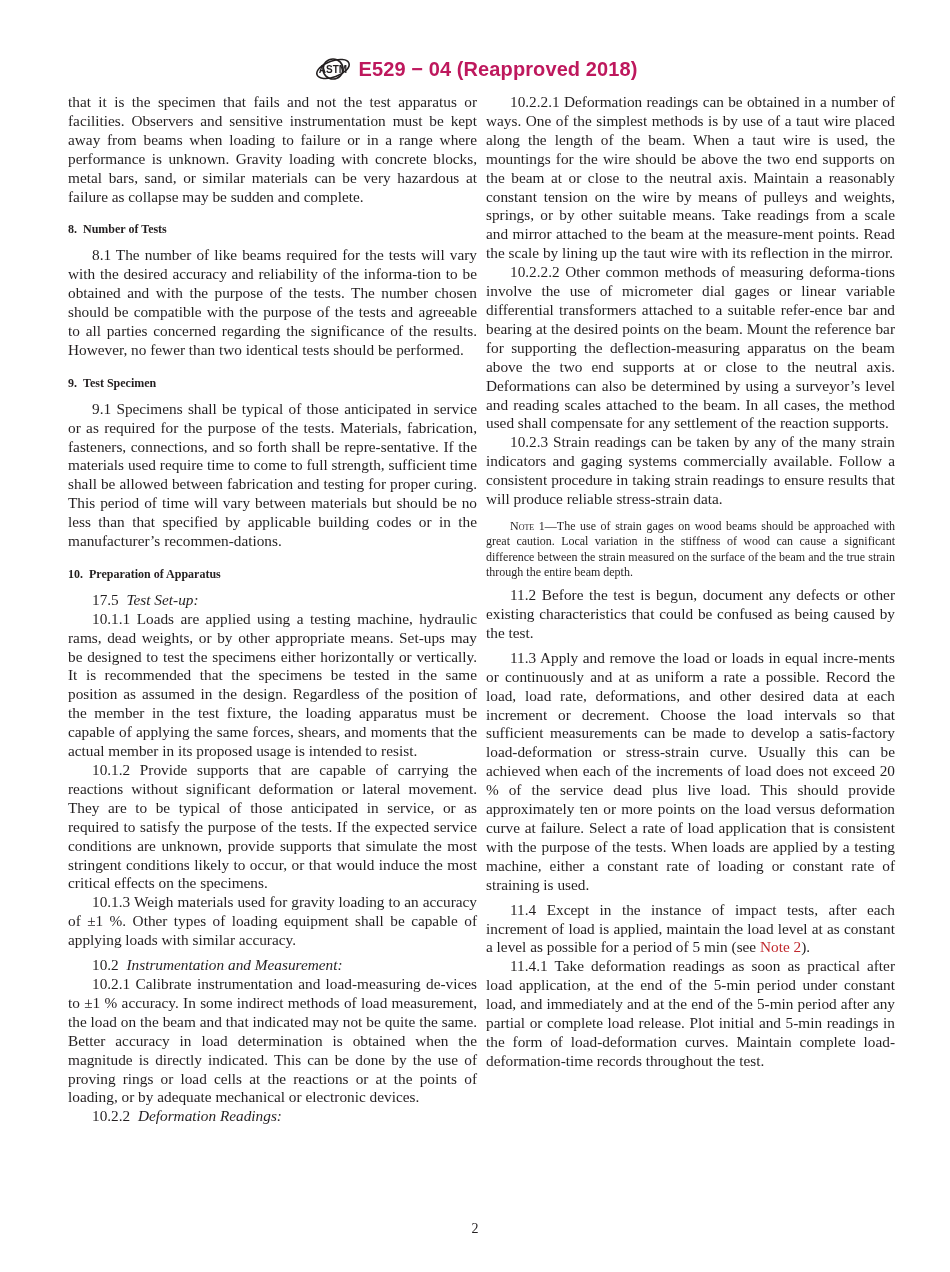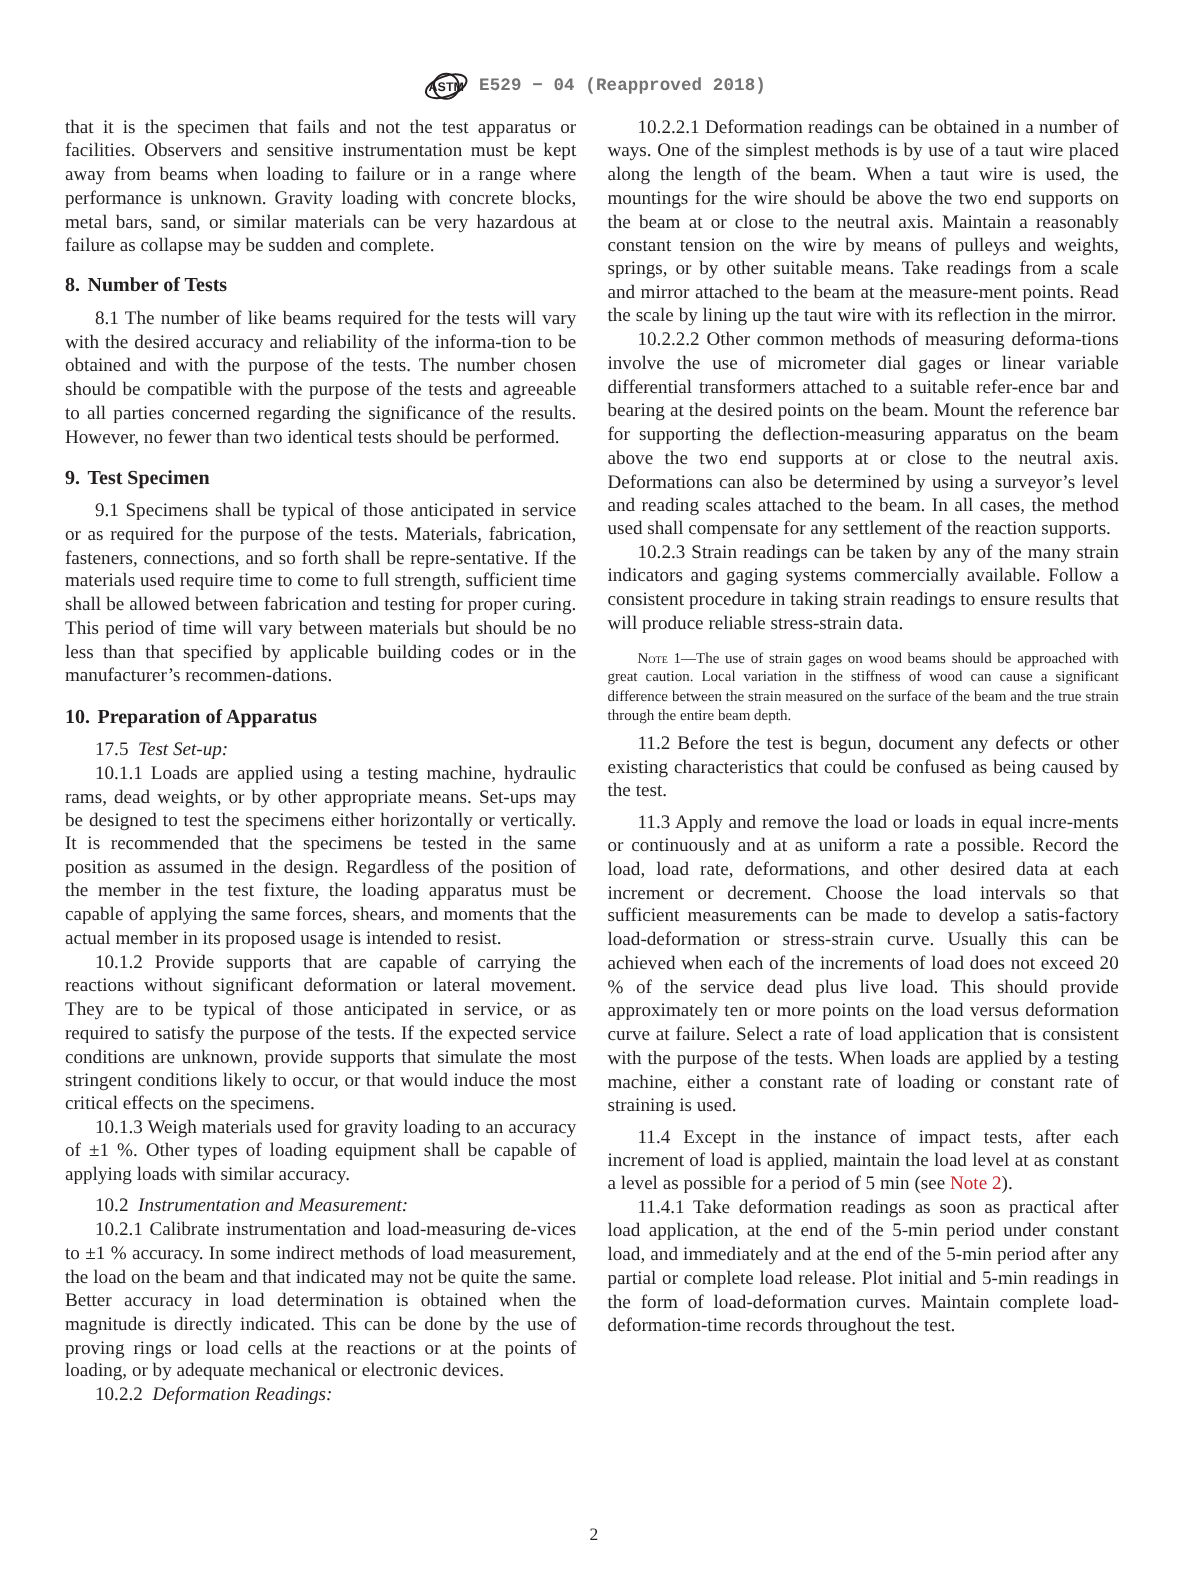--- a/index.html
+++ b/index.html
@@ -7,34 +7,34 @@
     width: 950px; height: 1272px; position: relative; overflow: hidden;
     font-family: "Liberation Serif", "DejaVu Serif", serif;
     color: #231f20;
   }
   .header {
     position: absolute; top: 56px; left: 0; width: 950px; height: 26px;
     display: flex; justify-content: center; align-items: center; gap: 6px;
   }
   .header .logo { width: 40px; height: 26px; display: inline-block; }
   .header .title {
-    font-family: Liberation Mono, monospace;
-    font-weight: bold; font-size: 14px; color: #737373; letter-spacing: 0.1px;
+    font-family: Liberation Sans, sans-serif;
+    font-weight: bold; font-size: 20px; color: #be185d; letter-spacing: 0.1px;
   }
   .col {
     position: absolute; top: 93px; width: 409px;
     font-size: 15.3px; line-height: 18.9px;
   }
-  .col.left { left: 52px; }
+  .col.left { left: 68px; }
   .col.right { left: 486px; }
   p { margin: 0; text-align: justify; text-align-last: left; hyphens: manual; }
   p.ind { text-indent: 24px; }
   p.gap { margin-top: 6px; }
   h2 {
-    margin: 14px 0 7px 0; font-size: 16px; font-weight: bold; line-height: 18.9px;
+    margin: 14px 0 7px 0; font-size: 12px; font-weight: bold; line-height: 18.9px;
   }
   h2 .num { margin-right: 6px; }
   .it { font-style: italic; font-family: Liberation Serif, serif; }
   .note {
     font-size: 12px; line-height: 15.3px; margin-top: 10px; text-indent: 24px;
     text-align: justify;
   }
   .note .sc { font-variant: small-caps; }
   .link { color: #c1272d; }
   .footer {

